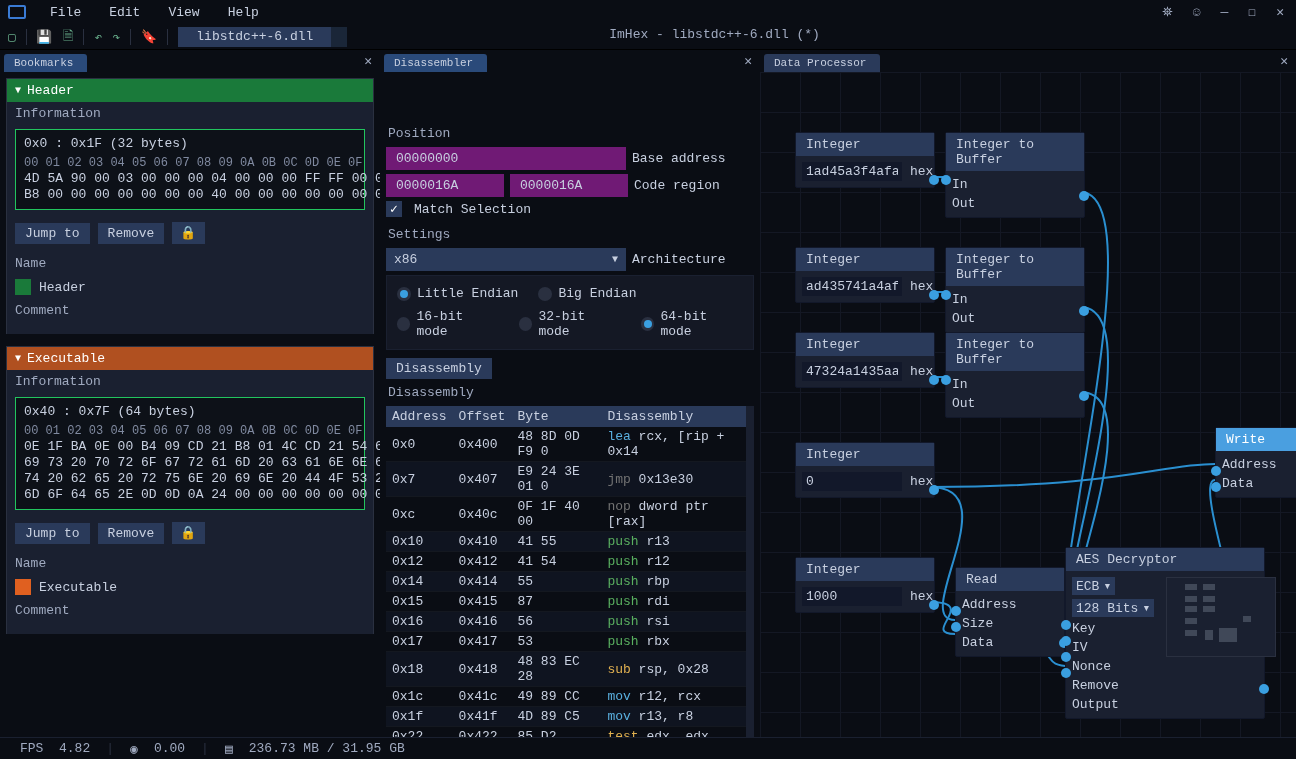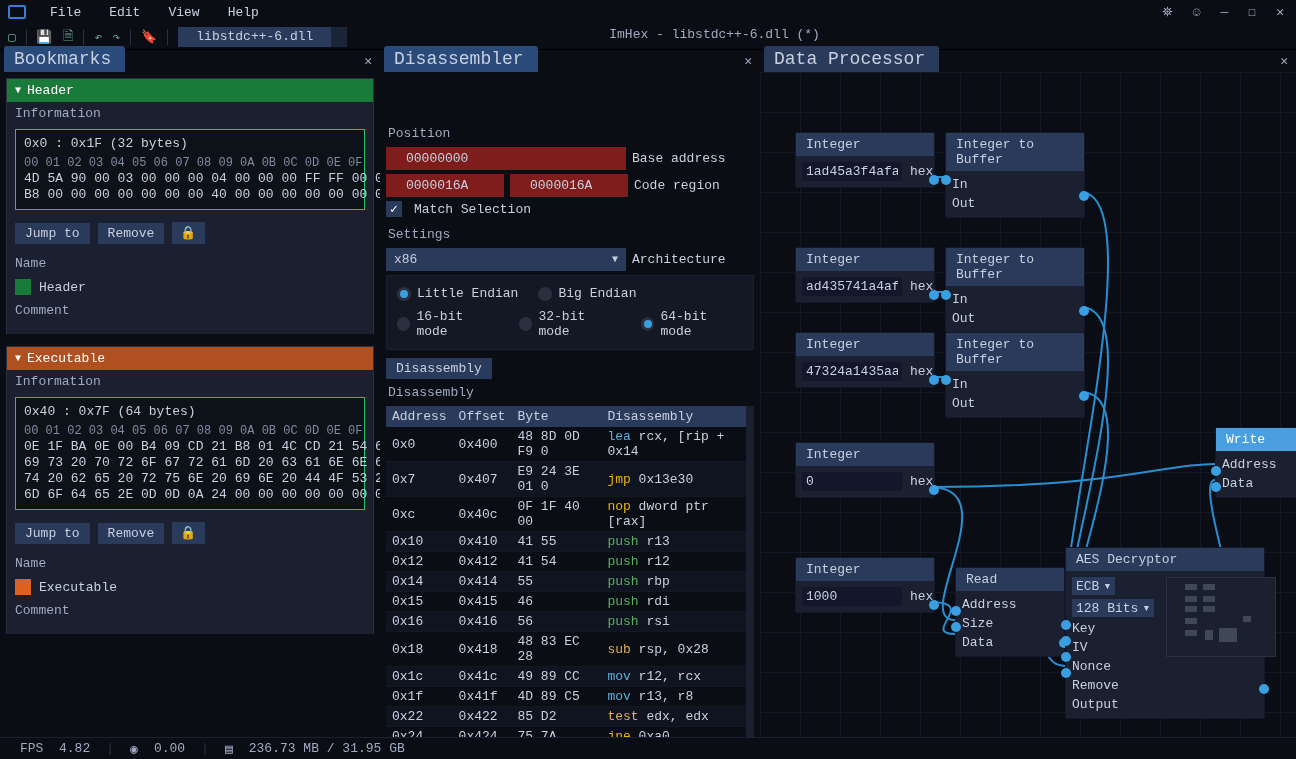--- a/index.html
+++ b/index.html
@@ -14,21 +14,21 @@
 .toolbar .tb-icon { color: #6a8; cursor:pointer; }
 .toolbar .tb-icon.blue { color:#5a8fe0; }
 .toolbar .vsep { width:1px; height:16px; background:#2a3040; }
 .toolbar .file-tab { background:#2a3a5a; color:#c8d0e0; padding:2px 18px; height:20px; display:flex; align-items:center; border-right:16px solid #1a2638; }
 .main { display: flex; height: calc(100% - 24px - 26px - 22px); }
 .panel { display: flex; flex-direction: column; background:#0a0d14; }
 .panel-left { width: 380px; }
 .panel-mid { width: 380px; gap: 42px; }
 .panel-right { flex: 1; }
 .panel-tab-row { display:flex; background:#0a0d14; height:22px; align-items:flex-end; }
-.panel-tab { background:#1a2638; color:#c8d0e0; padding:3px 14px 3px 10px; border-radius:3px 3px 0 0; margin-left:4px; font-size:18px; }
+.panel-tab { background:#1a2638; color:#c8d0e0; padding:3px 14px 3px 10px; border-radius:3px 3px 0 0; margin-left:4px; font-size:11px; }
 .panel-tab.active { background:#2a4a7a; }
 .panel-tab-row .close { margin-left:auto; padding:3px 8px; cursor:pointer; color:#a0aac0;}
 .panel-body { flex:1; padding:6px; overflow:hidden; }
 .bm-collapse { background:#1a2030; border:1px solid #2a3040; border-bottom:none; }
 .bm-header { padding:4px 8px; display:flex; align-items:center; gap:6px; color:#fff; }
 .bm-header.green { background:#1a7a3a; }
 .bm-header.orange { background:#b05020; }
 .bm-header .tri { font-size:10px; }
 .bm-section-label { color:#a0aac0; padding:4px 8px; }
 .bm-info-box { background:#0d1118; margin:4px 8px; padding:4px; border:1px solid #22c55e; }
@@ -37,37 +37,37 @@
 .hex-grid .hl { color:#c8d0e0; }
 .bm-buttons { display:flex; gap:8px; padding:8px; align-items:center; }
 .btn { background:#2a3a5a; color:#c8d0e0; padding:3px 10px; border:none; cursor:pointer; font-family:inherit; font-size:13px; }
 .btn.icon { padding:3px 8px; background:#2a3a5a; }
 .bm-field-row { padding:4px 8px; display:flex; align-items:center; gap:8px; }
 .color-sw { width:16px; height:16px; }
 .color-sw.green { background:#1a7a3a; }
 .color-sw.orange { background:#e06020; }
 .dis-label { color:#a0aac0; padding:6px 2px; }
 .dis-row { display:flex; gap:6px; align-items:center; margin-bottom:4px; }
-.input-dark { background:#7f1d1d; border:none; color:#c8d0e0; padding:4px 20px; font-family:inherit; font-size:13px; }
+.input-dark { background:#701a75; border:none; color:#c8d0e0; padding:4px 10px; font-family:inherit; font-size:13px; }
 .dropdown { background:#2a3a5a; display:flex; justify-content:space-between; align-items:center; padding:4px 8px; cursor:pointer; }
 .dropdown .chev { font-size:10px; }
 .radio-group { background:#141824; border:1px solid #1a2030; padding:10px; margin-bottom:8px; }
 .radio-row { display:flex; gap:20px; margin-bottom:8px; }
 .radio-row:last-child { margin-bottom:0; }
 .radio { display:flex; align-items:center; gap:6px; cursor:pointer; }
 .radio-dot { width:14px; height:14px; border-radius:50%; background:#2a3040; display:flex; align-items:center; justify-content:center; }
 .radio-dot.on::after { content:''; width:8px; height:8px; border-radius:50%; background:#3a9fe0; }
 .checkbox { width:16px; height:16px; background:#2a3a5a; display:inline-flex; align-items:center; justify-content:center; color:#fff; cursor:pointer; margin-right:6px; }
 .dis-table { width:100%; border-collapse:collapse; font-size:12.5px; }
 .dis-table th { background:#2a3a5a; text-align:left; padding:3px 6px; font-weight:normal; color:#c8d0e0; }
 .dis-table td { padding:2px 6px; border-bottom:1px solid #141820; }
 .dis-table tr:nth-child(even) td { background:#0f1420; }
 .dis-table tr:nth-child(odd) td { background:#0a0d14; }
 .mnemonic-load { color:#5ab0e0; }
-.mnemonic-jump { color:#eab308; }
+.mnemonic-jump { color:#737373; }
 .mnemonic-push { color:#5ab060; }
 .mnemonic-arith { color:#e0b050; }
 .mnemonic-test { color:#e0b050; }
 .operand { color:#c8d0e0; }
 .node-canvas { position:relative; width:100%; height:100%; background:#0a0d14; background-image: linear-gradient(#141824 1px, transparent 1px), linear-gradient(90deg, #141824 1px, transparent 1px); background-size: 40px 40px; overflow:hidden;}
 .node { position:absolute; background:#1a2030; border:1px solid #12182a; border-radius:2px; min-width:110px; }
 .node-title { background:#2a3a5a; color:#c8d0e0; padding:4px 10px; }
 .node-title.light { background:#4a9fe0; color:#fff; }
 .node-body { padding:4px 6px; }
 .node-row { display:flex; justify-content:space-between; gap:8px; padding:2px 0; align-items:center; font-size:12.5px;}
@@ -279,28 +279,34 @@
               </tr>
               <tr>
                 <td>0x14</td>
                 <td>0x414</td>
                 <td>55</td>
                 <td><span class="mnemonic-push">push</span> <span class="operand">rbp</span></td>
               </tr>
               <tr>
                 <td>0x15</td>
                 <td>0x415</td>
-                <td>46</td>
+                <td>87</td>
                 <td><span class="mnemonic-push">push</span> <span class="operand">rdi</span></td>
               </tr>
               <tr>
                 <td>0x16</td>
                 <td>0x416</td>
                 <td>56</td>
                 <td><span class="mnemonic-push">push</span> <span class="operand">rsi</span></td>
+              </tr>
+              <tr>
+                <td>0x17</td>
+                <td>0x417</td>
+                <td>53</td>
+                <td><span class="mnemonic-push">push</span> <span class="operand">rbx</span></td>
               </tr>
               <tr>
                 <td>0x18</td>
                 <td>0x418</td>
                 <td>48 83 EC 28</td>
                 <td><span class="mnemonic-arith">sub</span> <span class="operand">rsp, 0x28</span></td>
               </tr>
               <tr>
                 <td>0x1c</td>
                 <td>0x41c</td>

